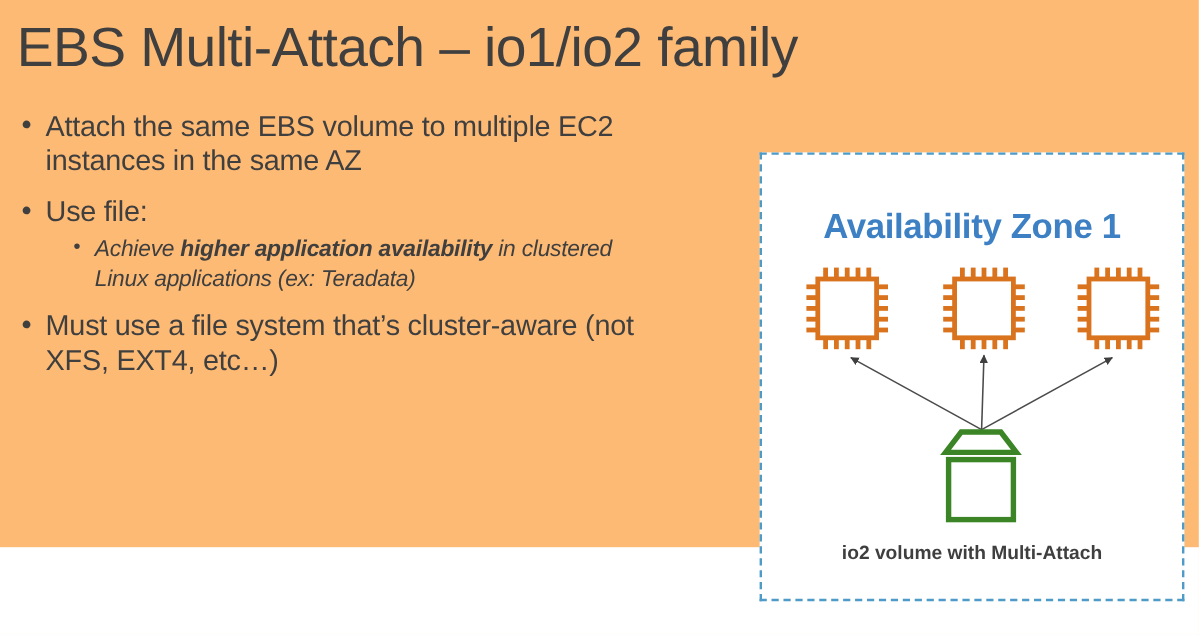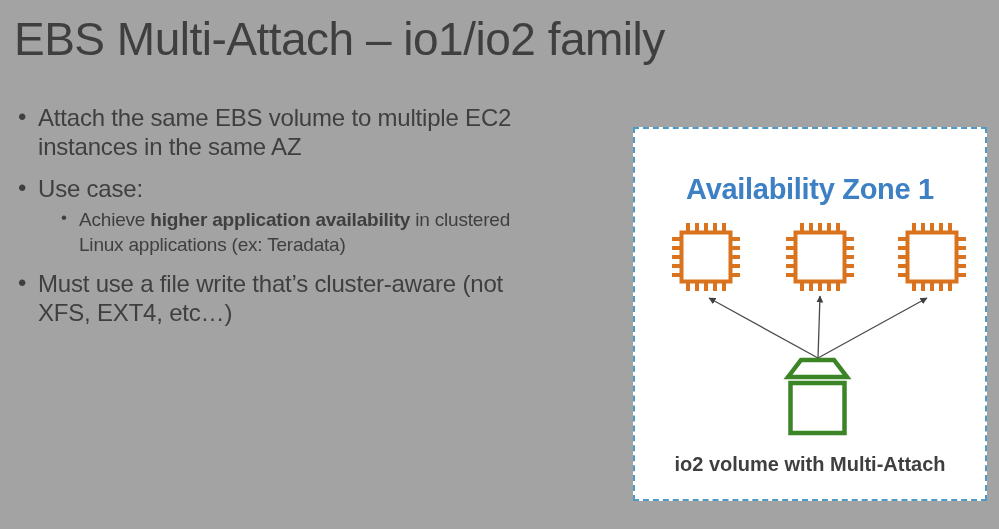--- a/index.html
+++ b/index.html
@@ -11,47 +11,47 @@
     --arrow-gray: #4b4b4b;
   }
   * { margin: 0; padding: 0; box-sizing: border-box; }
   html, body { background: #ffffff; }
   body {
     width: 999px; height: 529px;
     font-family: "Liberation Sans", sans-serif;
     color: var(--text-gray);
     overflow: hidden;
   }
-  .slide { position: relative; width: 999px; height: 529px; background: #a3a3a3; }
+  .slide { position: relative; width: 999px; height: 456px; background: #fdba74; }
 
   .title {
     position: absolute; left: 14px; top: 12px;
     font-size: 46px; font-weight: 300; letter-spacing: -0.5px;
     color: var(--text-gray); white-space: nowrap;
   }
 
   ul.bullets {
-    position: absolute; left: 16px; top: 104px; width: 604px;
+    position: absolute; left: 16px; top: 92px; width: 604px;
     list-style: none;
   }
   ul.bullets > li.b {
     position: relative; padding-left: 22px;
     font-size: 24px; line-height: 1.2; font-weight: 300;
     letter-spacing: -0.2px;
     margin-bottom: 13px;
   }
   ul.bullets > li.b::before {
     content: "\2022";
     position: absolute; left: 2px; top: -1px;
   }
   ul.bullets li .txt { white-space: pre-line; }
   li.bold-bullet { font-weight: 700; }
   .txt b { font-weight: 700; }
 
-  ul.subbullets { list-style: none; margin: 5px 0 0 22px; }
+  ul.subbullets { list-style: none; margin: 5px 0 0 22px; font-style: italic; }
   ul.subbullets > li.sb {
     position: relative; padding-left: 19px;
     font-size: 19px; line-height: 1.28; font-weight: 300;
     margin-bottom: 7px;
   }
   ul.subbullets > li.sb::before {
     content: "\2022";
     position: absolute; left: 1px; top: -1px; font-size: 17px;
   }
 
@@ -70,47 +70,47 @@
     margin-top: 36px;
   }
   svg.diagram { position: absolute; left: 0; top: 0; width: 350px; height: 370px; display: block; }
   .chip-pin { fill: var(--chip-orange); }
   .chip-body { fill: #ffffff; stroke: var(--chip-orange); stroke-width: 4; }
   .arrow-line { stroke: var(--arrow-gray); stroke-width: 1.3; fill: none; }
   .vol-shape { fill: #ffffff; stroke: var(--volume-green); stroke-width: 4.5; stroke-linejoin: miter; }
   .caption {
     position: absolute; top: 324px; left: 0; width: 100%;
     text-align: center;
-    font-size: 20px; font-weight: 700;
+    font-size: 16px; font-weight: 700;
     color: var(--text-gray);
   }
 </style>
 </head>
 <body>
 
 <div class="slide">
 
   <h1 class="title">EBS Multi-Attach – io1/io2 family</h1>
 
   <ul class="bullets">
     <li class="b">
       <span class="txt">Attach the same EBS volume to multiple EC2
 instances in the same AZ</span>
     </li>
     <li class="b">
-      <span class="txt">Use case:</span>
+      <span class="txt">Use file:</span>
       <ul class="subbullets">
         <li class="sb">
           <span class="txt"><span>Achieve </span><b>higher application availability</b><span> in clustered
 Linux applications (ex: Teradata)</span></span>
         </li>
       </ul>
     </li>
     <li class="b">
-      <span class="txt">Must use a file write that’s cluster-aware (not
+      <span class="txt">Must use a file system that’s cluster-aware (not
 XFS, EXT4, etc…)</span>
     </li>
   </ul>
 
   <div class="panel">
     <div class="az-title">Availability Zone 1</div>
 
     <svg class="diagram" viewBox="0 0 350 370" xmlns="http://www.w3.org/2000/svg">
       <defs>
         <marker id="ah" markerWidth="8" markerHeight="8" refX="6.5" refY="3.5" orient="auto" markerUnits="userSpaceOnUse">

